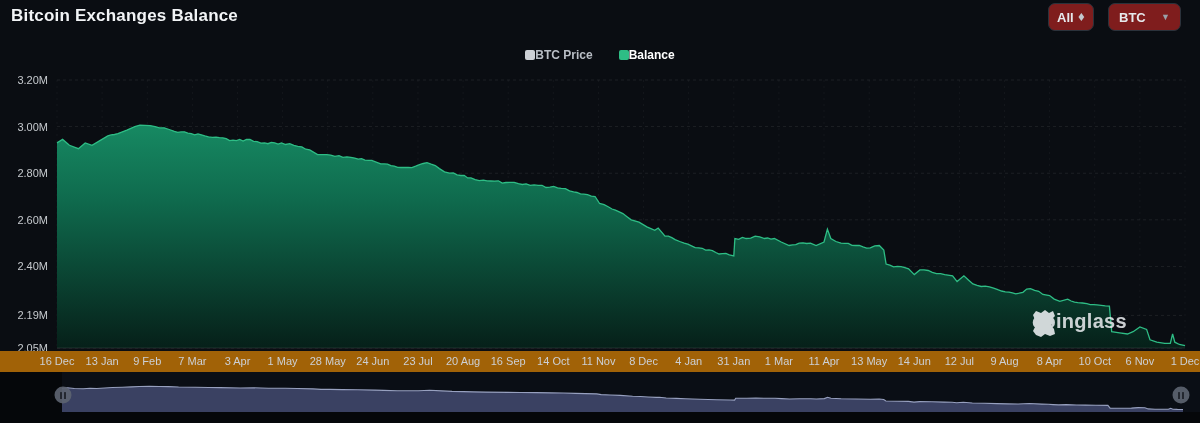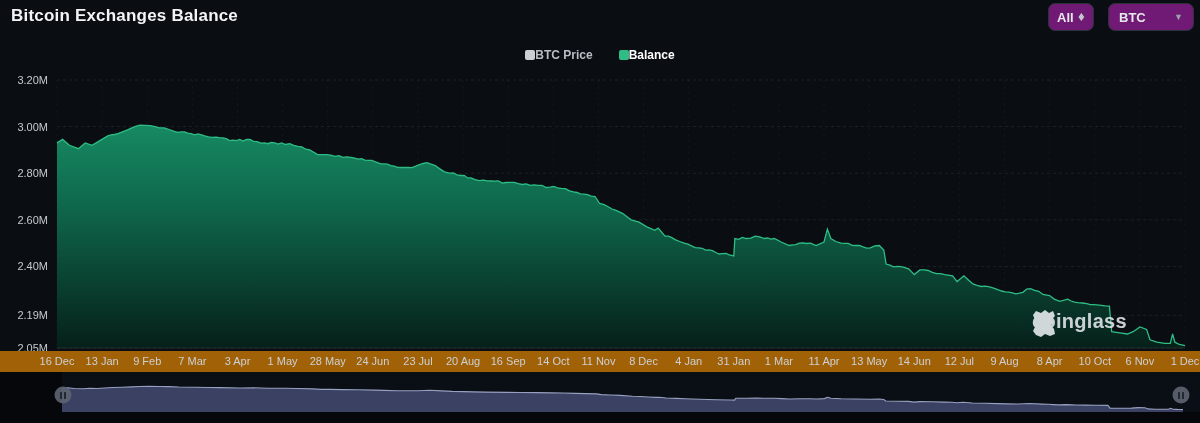--- a/index.html
+++ b/index.html
@@ -10,26 +10,26 @@
     font-family:"Liberation Sans", sans-serif;
     padding-left:36px;
   }
   .page-title {
     position:absolute; left:11px; top:6px;
     font-size:17px; font-weight:700; color:#f2f4f6; letter-spacing:.2px;
   }
   .dropdown {
     position:absolute; top:3px; height:28px;
     display:flex; align-items:center; justify-content:space-between;
-    background:#701a75; border:1px solid #2b323b; border-radius:7px;
+    background:#7f1d1d; border:1px solid #2b323b; border-radius:7px;
     color:#e6e9ec; font-size:13px; font-weight:700; padding:0 8px;
     cursor:pointer;
   }
   .dd-all { left:1048px; width:46px; }
-  .dd-btc { left:1108px; width:86px; padding:0 10px;text-align:right; }
+  .dd-btc { left:1108px; width:73px; padding:0 10px;text-align:right; }
   .sort-icon { display:flex; flex-direction:column; align-items:center; line-height:4px; }
   .sort-icon span { font-size:7px; color:#c3c8cf; transform:scaleX(1.4); }
   .caret-icon { font-size:9px; color:#9aa1a9; }
   .legend {
     position:absolute; left:0; top:48px; width:100%;
     display:flex; justify-content:center; gap:26px;
   }
   .legend-item { display:flex; align-items:center; gap:0; cursor:pointer; font-size:12px; font-weight:700; }
   .legend-marker { width:10px; height:10px; border-radius:2px; display:inline-block; }
   .ylabel {

